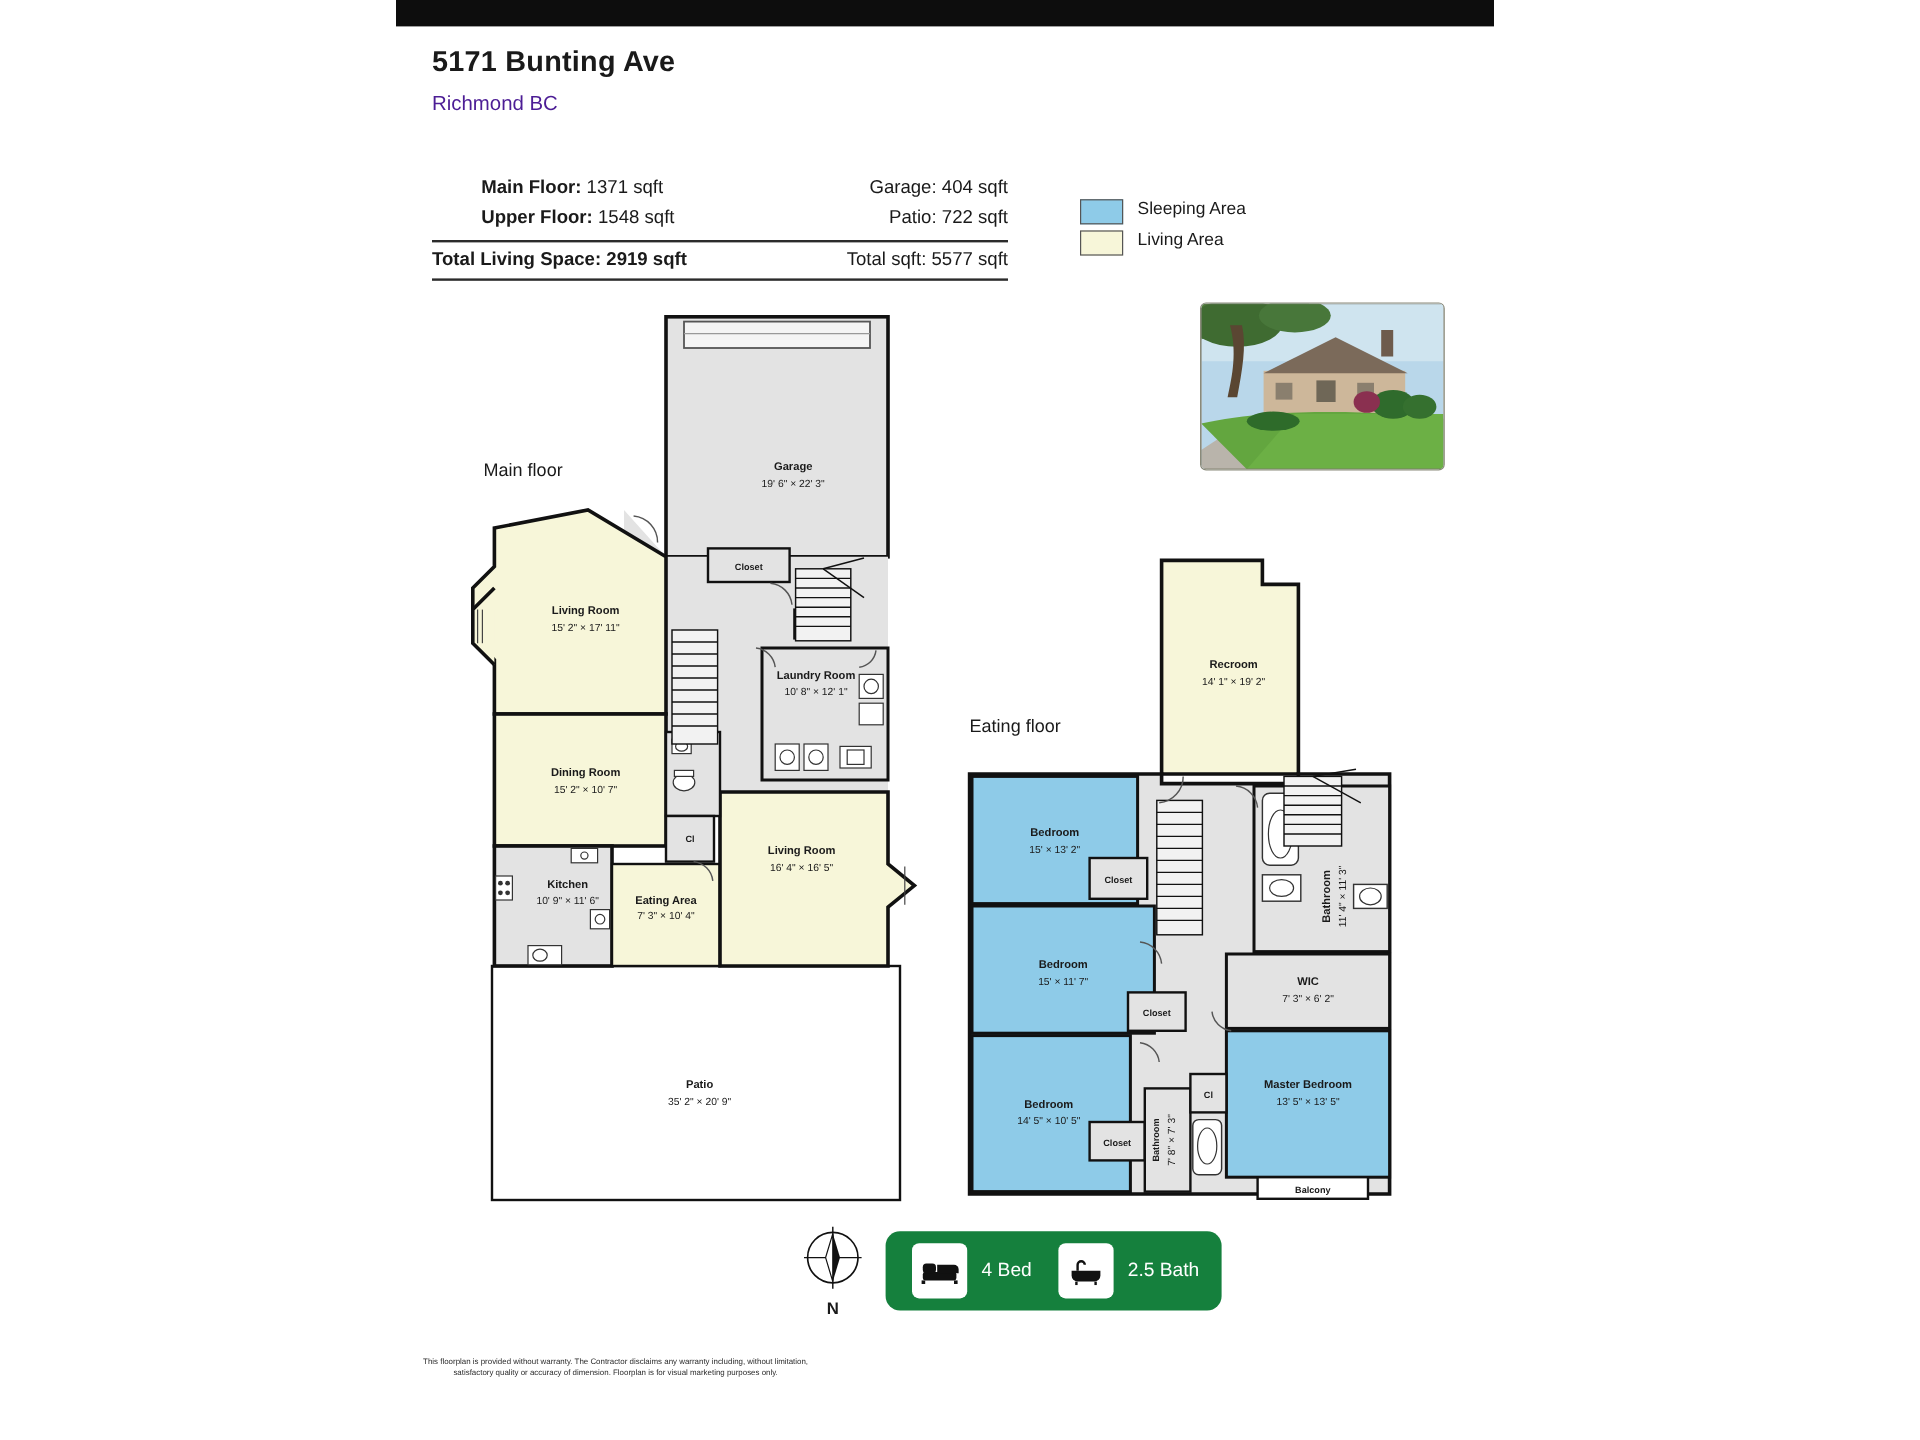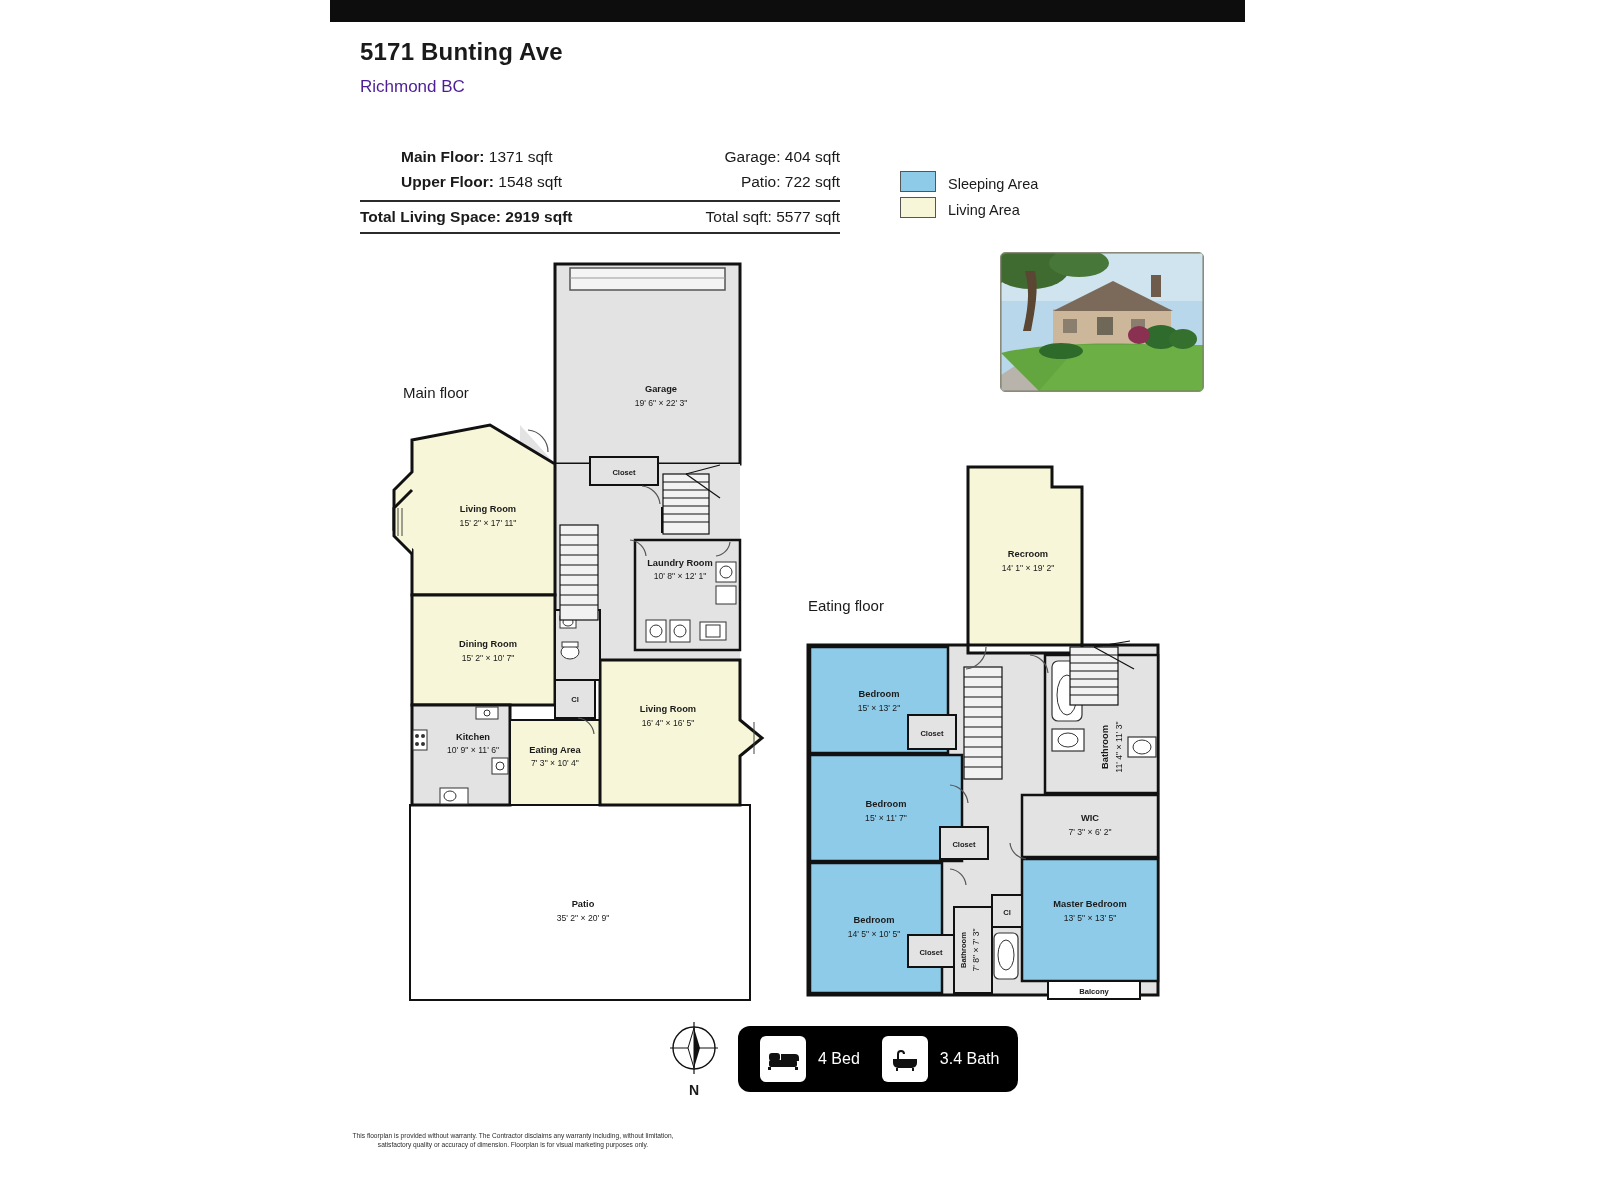--- a/index.html
+++ b/index.html
@@ -14,21 +14,21 @@
   .stats{position:absolute;left:360px;top:144px;width:480px;font-size:15.5px;}
   .stats .row{display:flex;justify-content:space-between;line-height:25px;margin-left:41px;}
   .stats .lbl b{font-weight:bold;}
   .rule{position:absolute;left:360px;top:200px;width:480px;height:1.6px;background:#2b2b2b;}
   .totals{position:absolute;left:360px;top:208px;width:480px;display:flex;justify-content:space-between;font-size:15.5px;}
   .totals .left{font-weight:bold;}
   .rule2{position:absolute;left:360px;top:232px;width:480px;height:1.6px;background:#2b2b2b;}
 
   
   .legend{position:absolute;left:866px;top:166px;font-size:14.5px;}
-  .legend .li{display:flex;align-items:flex-end;height:26px;padding-left:34px;}
+  .legend .li{display:flex;align-items:flex-start;height:26px;padding-left:34px;}
   .legend .sw{width:34px;height:19px;border:1px solid #555;margin-right:12px;}
   .sw.sleep{background:#8ecbe8;}
   .sw.live{background:#f7f6d9;}
 
   
   .photo{position:absolute;left:1000px;top:252px;width:202px;height:138px;border-radius:5px;overflow:hidden;border:1px solid #8a8a7a;}
   .photo svg{display:block;}
 
   
   .floorlabel{position:absolute;font-size:15px;color:#1a1a1a;}
@@ -43,21 +43,21 @@
   
   .rn{font-family:"Liberation Sans",sans-serif;font-size:9.3px;font-weight:bold;fill:#1a1a1a;text-anchor:middle;}
   .rd{font-family:"Liberation Sans",sans-serif;font-size:8.6px;fill:#1a1a1a;text-anchor:middle;}
   .rs{font-family:"Liberation Sans",sans-serif;font-size:7.6px;font-weight:bold;fill:#1a1a1a;text-anchor:middle;}
 
   
   .compass{position:absolute;left:668px;top:1022px;width:52px;height:76px;}
   .compass .nlab{position:absolute;left:0;top:60px;width:52px;text-align:center;font-size:14px;font-weight:bold;}
 
   
-  .pill{position:absolute;left:738px;top:1026px;width:280px;height:66px;background:#000000;border-radius:12px;display:flex;align-items:center;}
+  .pill{position:absolute;left:738px;top:1026px;width:280px;height:66px;background:#15803d;border-radius:12px;display:flex;align-items:center;}
   .pill .cell{display:flex;align-items:center;color:#fff;}
   .pill .ic{width:46px;height:46px;background:#fff;border-radius:6px;display:flex;align-items:center;justify-content:center;margin:0 12px 0 22px;}
   .pill .txt{font-size:16px;color:#fff;}
 
   .disclaimer{position:absolute;left:348px;top:1131px;width:330px;font-size:6.6px;line-height:9px;color:#2b2b2b;text-align:center;}
 </style>
 </head>
 <body>
 
 <div class="topbar"></div>
@@ -360,17 +360,17 @@
   </div>
   <div class="cell">
     <div class="ic">
       <svg width="30" height="24" viewBox="0 0 30 24">
         <path d="M3,12 h24 v4 a5,5 0 0 1 -5,5 h-14 a5,5 0 0 1 -5,-5 z" fill="#111"></path>
         <path d="M8,12 v-5 a3,3 0 0 1 6,0" fill="none" stroke="#111" stroke-width="2"></path>
         <rect x="6" y="21" width="2" height="3" fill="#111"></rect>
         <rect x="22" y="21" width="2" height="3" fill="#111"></rect>
       </svg>
     </div>
-    <div class="txt">3.4 Bath</div>
+    <div class="txt">2.5 Bath</div>
   </div>
 </div>
 
 <div class="disclaimer">This floorplan is provided without warranty. The Contractor disclaims any warranty including, without limitation, satisfactory quality or accuracy of dimension. Floorplan is for visual marketing purposes only.</div>
 
 </body></html>

